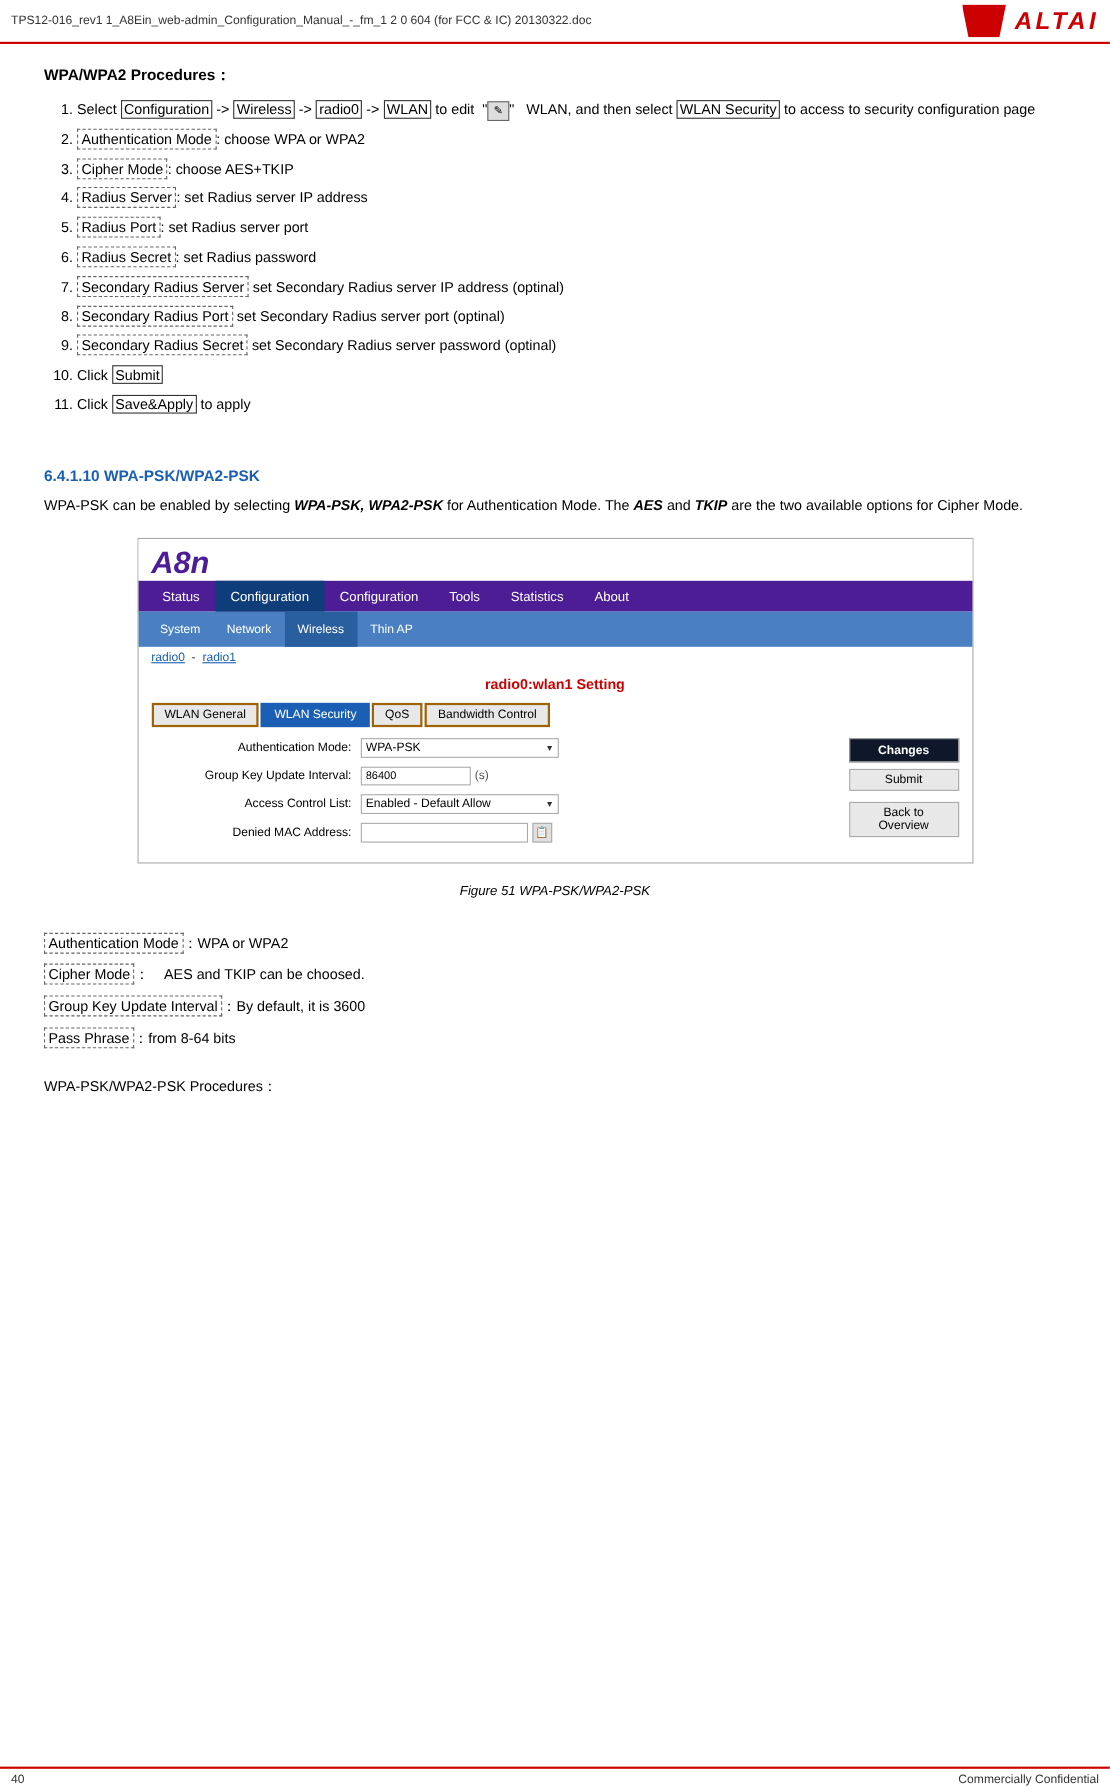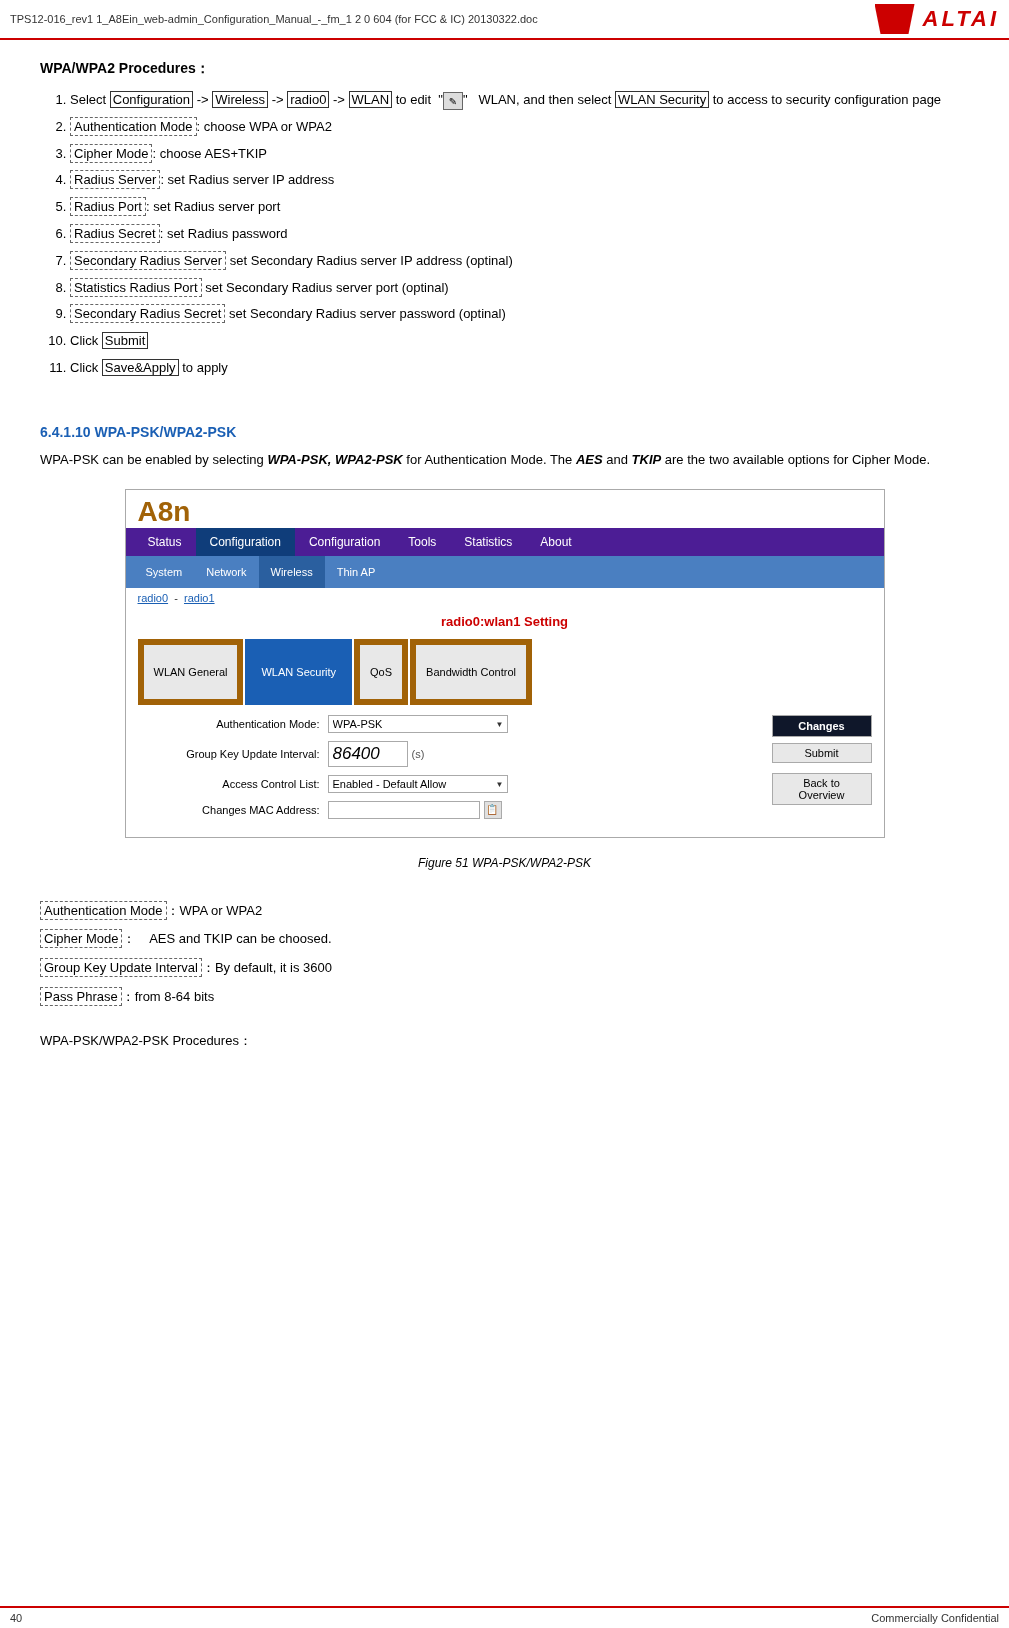--- a/index.html
+++ b/index.html
@@ -99,21 +99,22 @@
     .ui-mockup .mockup-logo-bar {
       background: #fff;
       padding: 6px 12px 0 12px;
       display: flex;
       align-items: center;
     }
 
     .a8n-logo {
       font-size: 28px;
       font-weight: bold;
-      color: #a16207;
+      color: #4c1d95;
+      font-style: italic;
       margin-right: 4px;
     }
 
     .mockup-nav {
       background: #4c1d95;
       display: flex;
       align-items: stretch;
       padding: 0 8px;
       height: 28px;
     }
@@ -173,22 +174,22 @@
       padding: 2px;
     }
 
     .mockup-tabs {
       display: flex;
       padding: 4px 12px 0 12px;
       gap: 2px;
     }
 
     .mockup-tab {
-      border: 6px solid #a16207;
-      padding: 21px 10px;
+      border: 2px solid #a16207;
+      padding: 3px 10px;
       font-size: 11px;
       cursor: pointer;
       background: #e8e8e8;
     }
 
     .mockup-tab.active {
       background: #1a5fb4;
       color: #fff;
       border-color: #1a5fb4;
     }
@@ -251,24 +252,23 @@
 
     .mockup-input {
       border: 1px solid #aaa;
       font-size: 11px;
       padding: 2px 4px;
       min-width: 140px;
     }
 
     .mockup-input-sm {
       border: 1px solid #aaa;
-      font-size: 17px;
+      font-size: 10px;
       padding: 2px 4px;
-      width: 80px;
-      font-style: italic;
+      width: 100px;
     }
 
     .unit-label {
       font-size: 11px;
       color: #555;
     }
 
     .mockup-sidebar {
       width: 100px;
       display: flex;
@@ -391,21 +391,21 @@
       to edit &nbsp;"<span class="inline-img-btn">✎</span>"&nbsp;&nbsp; WLAN, and then select
       <span class="highlight-box">WLAN Security</span>
       to access to security configuration page
     </li>
     <li><span class="dashed-box">Authentication Mode</span>: choose WPA or WPA2</li>
     <li><span class="dashed-box">Cipher Mode</span>: choose AES+TKIP</li>
     <li><span class="dashed-box">Radius Server</span>: set Radius server IP address</li>
     <li><span class="dashed-box">Radius Port</span>: set Radius server port</li>
     <li><span class="dashed-box">Radius Secret</span>: set Radius password</li>
     <li><span class="dashed-box">Secondary Radius Server</span> set Secondary Radius server IP address (optinal)</li>
-    <li><span class="dashed-box">Statistics Radius Port</span> set Secondary Radius server port (optinal)</li>
+    <li><span class="dashed-box">Secondary Radius Port</span> set Secondary Radius server port (optinal)</li>
     <li><span class="dashed-box">Secondary Radius Secret</span> set Secondary Radius server password (optinal)</li>
     <li>Click <span class="highlight-box">Submit</span></li>
     <li>Click <span class="highlight-box">Save&amp;Apply</span> to apply</li>
   </ol>
 
   <br>
 
   
   <h3 class="section-heading">6.4.1.10  WPA-PSK/WPA2-PSK</h3>
 
@@ -486,21 +486,21 @@
               <select class="mockup-select">
                 <option>Enabled - Default Allow</option>
                 <option>Disabled</option>
                 <option>Enabled - Default Deny</option>
               </select>
             </div>
           </div>
         </div>
 
         <div class="form-row">
-          <div class="form-label">Changes MAC Address:</div>
+          <div class="form-label">Denied MAC Address:</div>
           <div class="form-control">
             <input class="mockup-input" type="text" value="" style="">
             <span class="small-icon-btn">📋</span>
           </div>
         </div>
 
       </div>
 
       <div class="mockup-sidebar">
         <div class="sidebar-box title">Changes</div>

